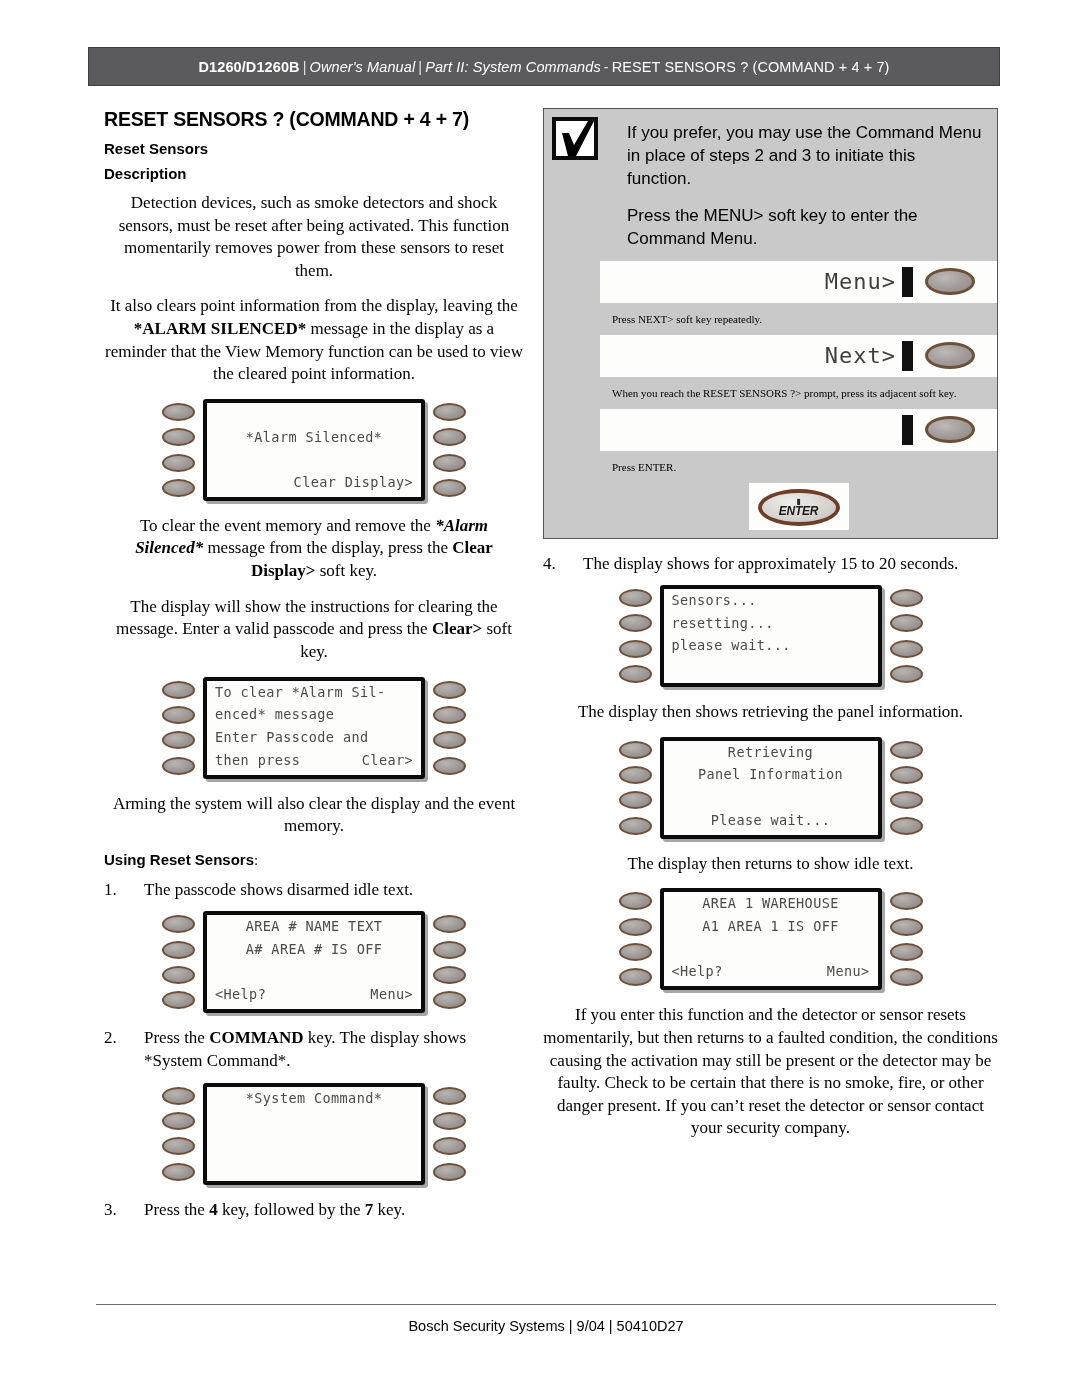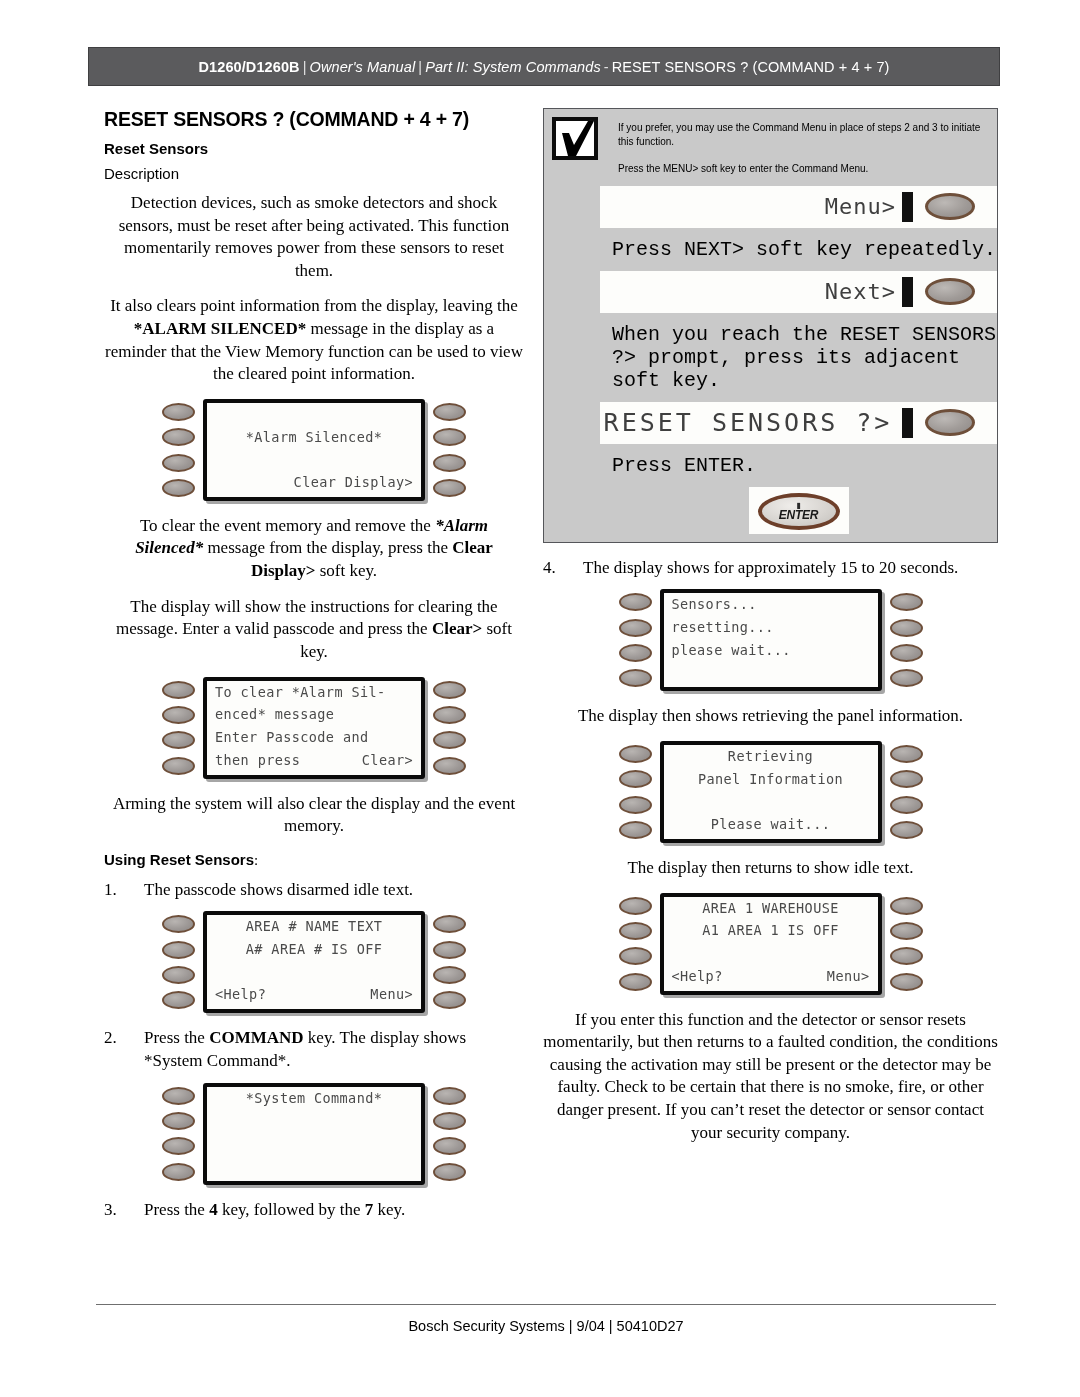--- a/index.html
+++ b/index.html
@@ -71,21 +71,21 @@
   }
   h2.sub-head {
     font-family: "Liberation Sans", sans-serif;
     font-size: 15px;
     font-weight: bold;
     margin: 0 0 8px 0;
   }
   h3.sub-head2 {
     font-family: "Liberation Sans", sans-serif;
     font-size: 15px;
-    font-weight: normal;
+    font-weight: bold;
     margin: 0 0 10px 0;
   }
   p.body {
     font-family: "Liberation Serif", serif;
     font-size: 17px;
     line-height: 1.33;
     margin: 0 0 13px 0;
     text-align: center;
   }
   p.body b { font-weight: bold; }
@@ -195,23 +195,23 @@
     height: 100%;
     background: #ffffff;
     box-sizing: border-box;
   }
   .note-check svg { position: absolute; left: 0; top: 0; }
   .note-body {
     padding: 12px 14px 10px 68px;
   }
   .note-p {
     font-family: "Liberation Sans", sans-serif;
-    font-size: 10px;
+    font-size: 17px;
     line-height: 1.36;
-    margin: 0 0 14px 6px;
+    margin: 0 0 14px 15px;
     color: #000;
   }
   .note-p:last-child { margin-bottom: 0; }
 
   .note-strip {
     background: #fdfdfb;
     margin: 0 0 0 56px;
     padding: 6px 0 6px 0;
     display: flex;
     align-items: center;
@@ -241,22 +241,22 @@
   .strip-oval {
     width: 50px;
     height: 27px;
     border-radius: 50%;
     background: radial-gradient(ellipse at 38% 32%, #bdb9b6 0%, #a09b98 55%, #8d8886 100%);
     border: 3px solid #6e4f3a;
     box-sizing: border-box;
     margin-right: 22px;
   }
   .note-sub {
-    font-family: Liberation Mono, monospace;
-    font-size: 20px;
+    font-family: Liberation Serif, serif;
+    font-size: 11px;
     margin: 10px 0 10px 68px;
   }
   .enter-wrap {
     background: #fdfdfb;
     width: 100px;
     margin: 8px auto 0 auto;
     padding: 6px 0 4px 0;
     display: flex;
     justify-content: center;
     position: relative;
@@ -471,21 +471,20 @@
 
       <div class="note-strip">
         <span class="strip-text">Next&gt;</span>
         <span class="strip-cursor"></span>
         <span class="strip-oval"></span>
       </div>
 
       <div class="note-sub">When you reach the RESET SENSORS ?&gt; prompt, press its adjacent soft key.</div>
 
       <div class="note-strip">
-        <span class="strip-text big">RESET SENSORS ?&gt;</span>
         <span class="strip-cursor"></span>
         <span class="strip-oval"></span>
       </div>
 
       <div class="note-sub">Press ENTER.</div>
 
       <div class="enter-wrap">
         <div class="enter-btn">
           <span class="tick">▮</span>
           <span class="label">ENTER</span>

